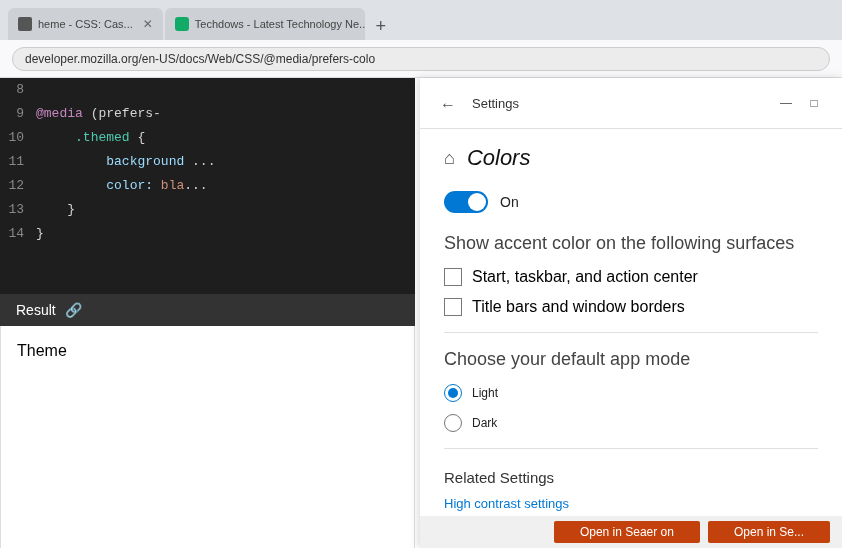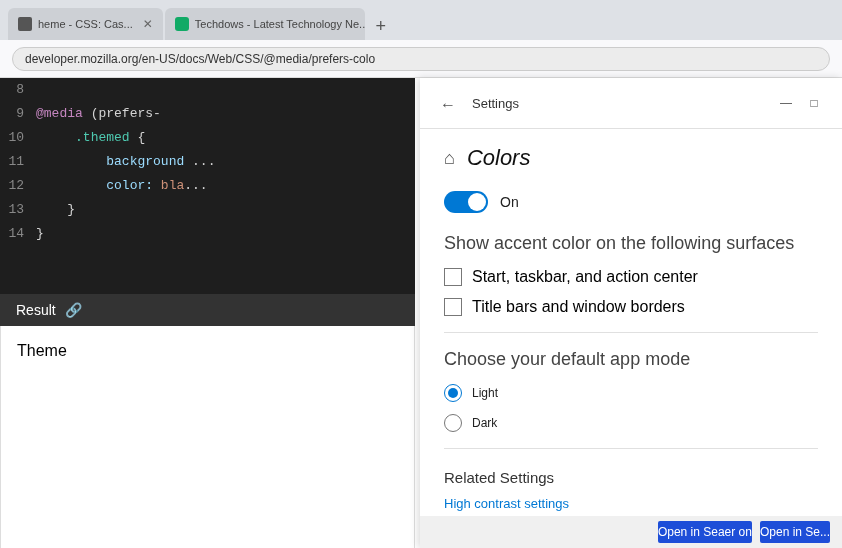--- a/index.html
+++ b/index.html
@@ -346,24 +346,24 @@
       width: 422px;
       height: 32px;
       background: #f0f0f0;
       display: flex;
       align-items: center;
       justify-content: flex-end;
       gap: 8px;
       padding: 0 12px;
     }
     .open-btn {
-      background: #1d4ed8;
+      background: #c2410c;
       color: #fff;
       border: none;
-      padding: 4px 0;
+      padding: 4px 26px;
       font-size: 12px;
       cursor: pointer;
       border-radius: 2px;
     }
   </style>
 </head>
 <body>
 
 <div class="browser-chrome">
   <div class="tab-bar">

